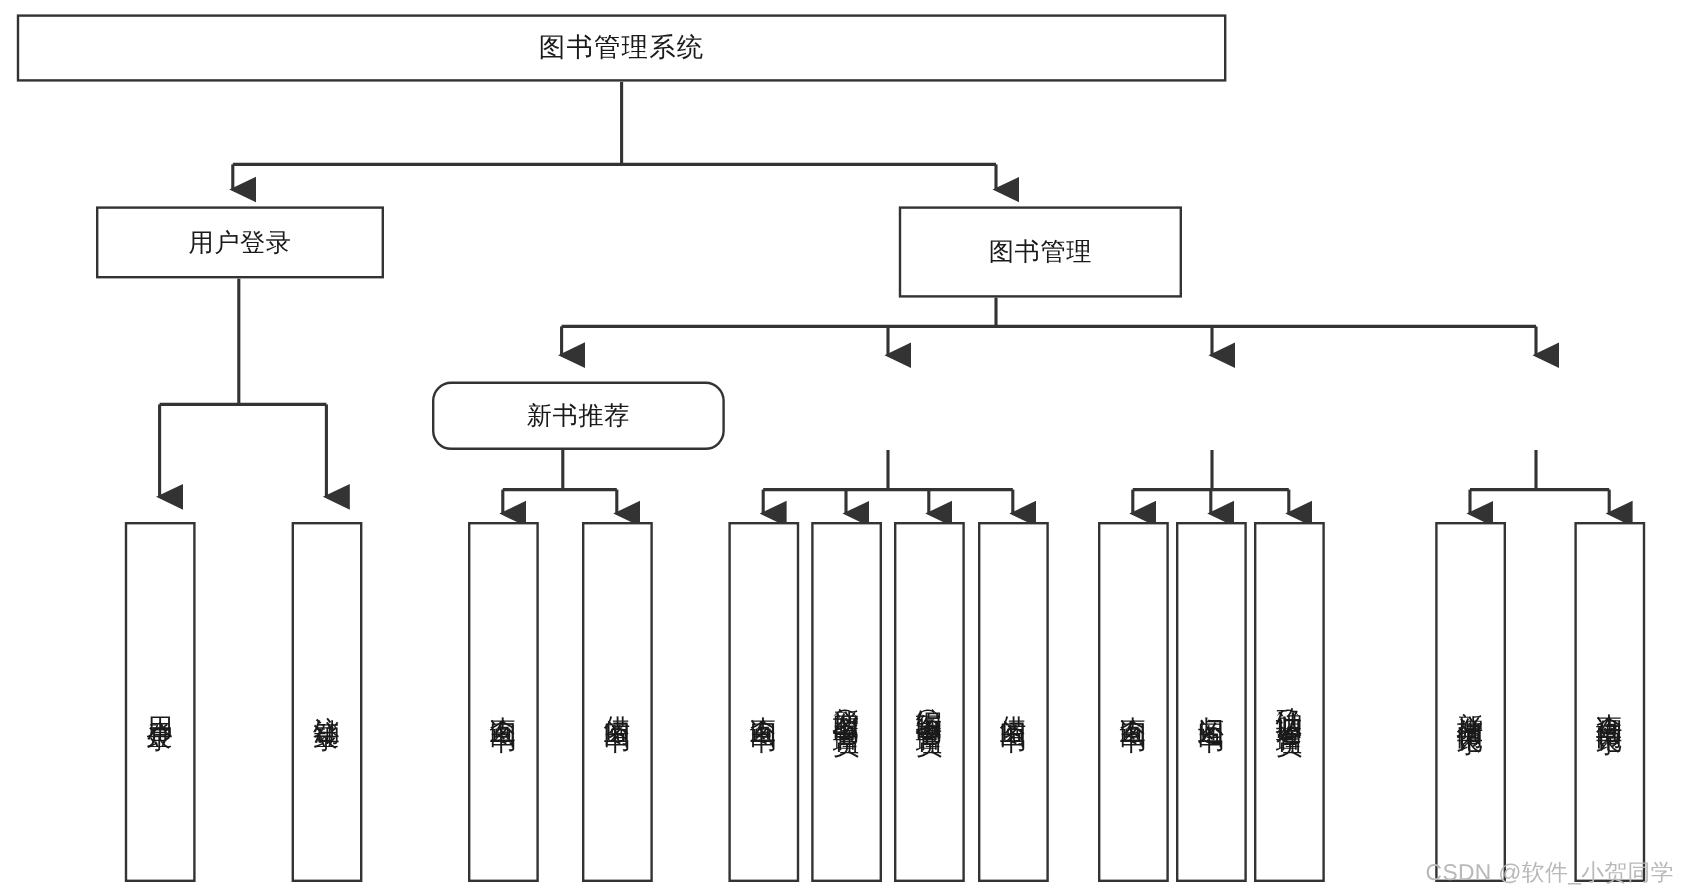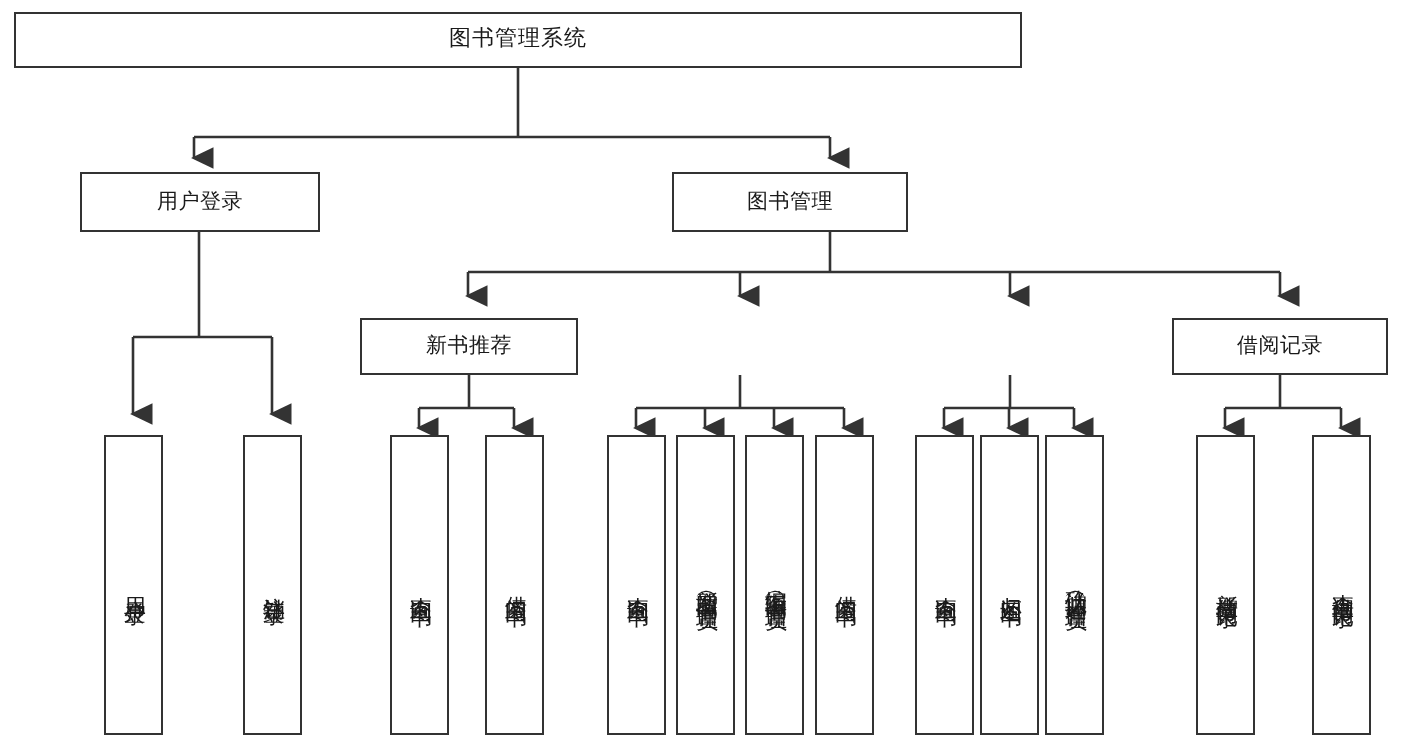--- a/index.html
+++ b/index.html
@@ -32,21 +32,20 @@
     border: 2.6px solid #333333;
     display: flex;
     align-items: center;
     justify-content: center;
     color: #1a1a1a;
   }
   .node .lbl {
     display: block;
     text-align: center;
     line-height: 1.0;
-    font-family: Liberation Mono, monospace;
   }
   .node-h .lbl {
     font-size: 21px;
     letter-spacing: 0.5px;
     white-space: nowrap;
   }
   .node-root .lbl {
     font-size: 22px;
     letter-spacing: 1px;
   }
@@ -126,29 +125,26 @@
     </g>
   </svg>
 
   <div class="node node-h node-root" style="left:14px; top:12px; width:1008px; height:56px;">
     <span class="lbl">图书管理系统</span>
   </div>
 
   <div class="node node-h" style="left:80px; top:172px; width:240px; height:60px;">
     <span class="lbl">用户登录</span>
   </div>
-  <div class="node node-h" style="left:672px; top:172px; width:236px; height:60px;">
+  <div class="node node-h" style="left:749px; top:172px; width:236px; height:76px;">
     <span class="lbl">图书管理</span>
   </div>
 
-  <div class="node node-h" style="left:360px; top:318px; width:218px; height:57px;">
+  <div class="node node-h" style="left:360px; top:318px; width:244px; height:57px;border-radius:16px;">
     <span class="lbl">新书推荐</span>
-  </div>
-  <div class="node node-h" style="left:1172px; top:318px; width:216px; height:57px;">
-    <span class="lbl">借阅记录</span>
   </div>
 
   <div class="node node-v" style="left:104px; top:435px; width:59px; height:300px;">
     <span class="lbl">用户登录</span>
   </div>
   <div class="node node-v" style="left:243px; top:435px; width:59px; height:300px;">
     <span class="lbl">注销登录</span>
   </div>
 
   <div class="node node-v" style="left:390px; top:435px; width:59px; height:300px;">
@@ -181,13 +177,14 @@
     <span class="lbl">确认归还（管理员）</span>
   </div>
 
   <div class="node node-v" style="left:1196px; top:435px; width:59px; height:300px;">
     <span class="lbl">新增借阅记录</span>
   </div>
   <div class="node node-v" style="left:1312px; top:435px; width:59px; height:300px;">
     <span class="lbl">查询借阅记录</span>
   </div>
 
+  <div id="watermark">CSDN @软件_小贺同学</div>
 </div>
 
 </body></html>

